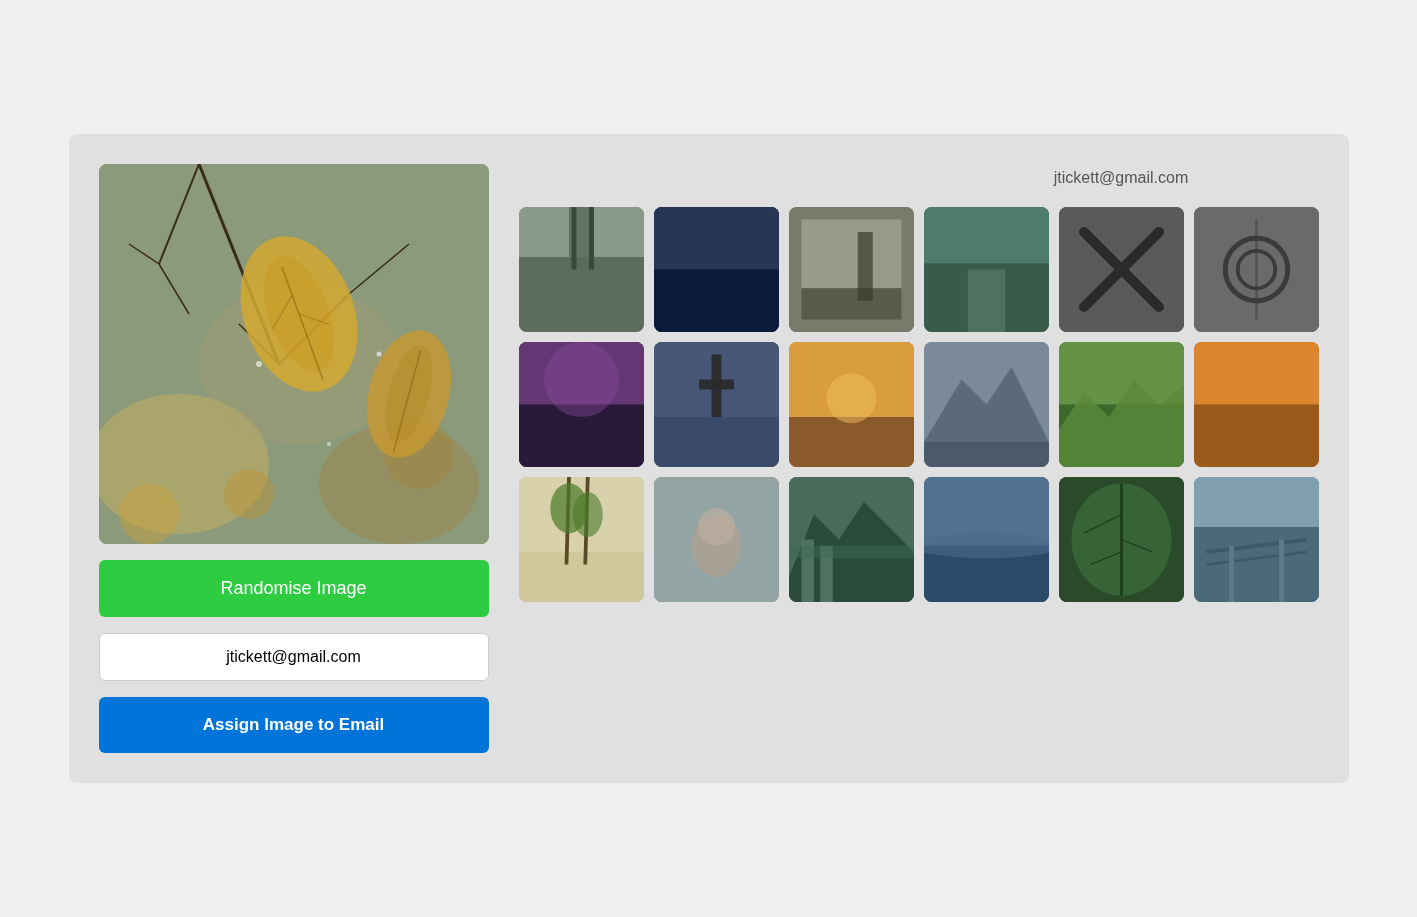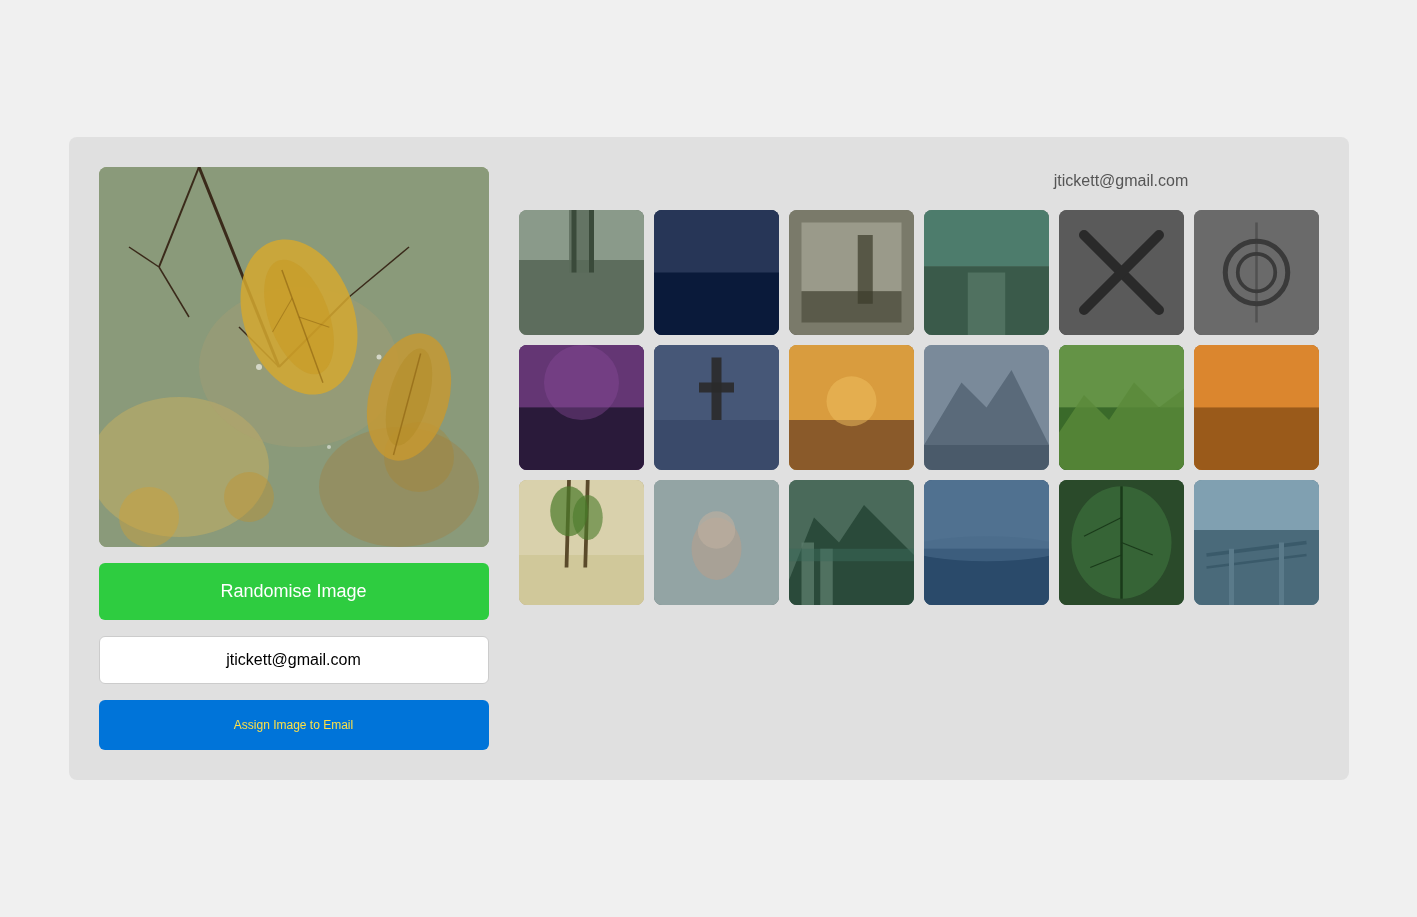--- a/index.html
+++ b/index.html
@@ -67,28 +67,28 @@
       padding: 14px;
       font-size: 16px;
       width: 100%;
       text-align: center;
       outline: none;
       background: white;
     }
 
     .assign-btn {
       background-color: #0074d9;
-      color: #fde047;
+      color: #ffffff;
       border: none;
       border-radius: 6px;
       padding: 18px;
-      font-size: 12px;
+      font-size: 17px;
       cursor: pointer;
       width: 100%;
-      font-weight: 400;
+      font-weight: 700;
     }
 
     .right-panel {
       flex: 1;
       display: flex;
       flex-direction: column;
       gap: 10px;
     }
 
     .email-headers {

